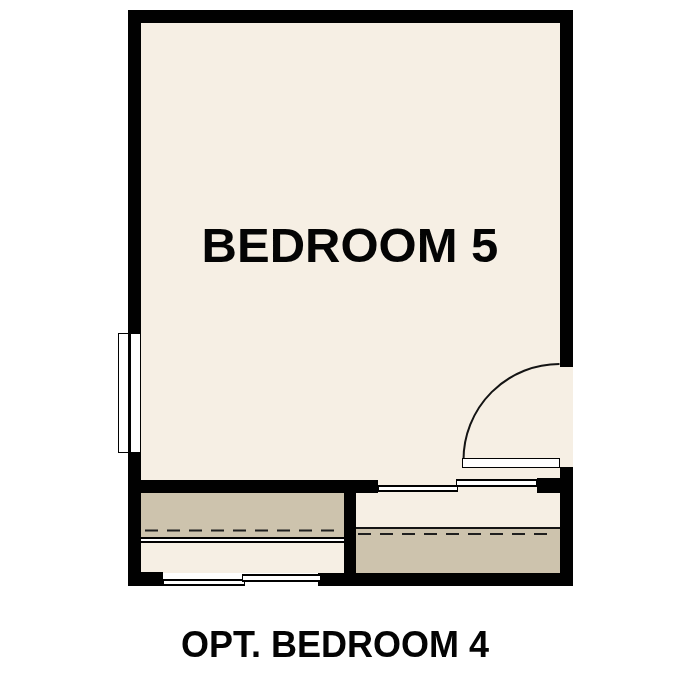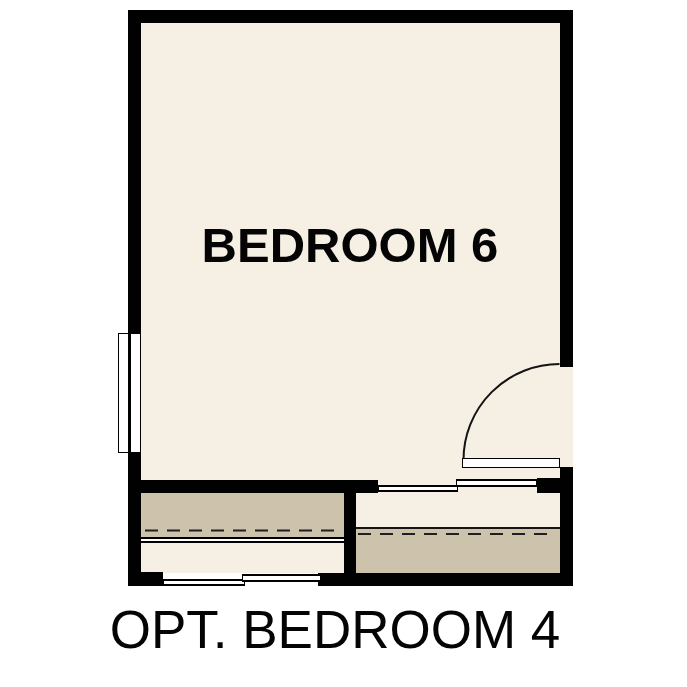--- a/index.html
+++ b/index.html
@@ -39,23 +39,23 @@
     border-top:2px solid var(--wall);
     border-bottom:2px solid var(--wall);
   }
   .room-label{
     left:130px;top:221px;width:440px;
     text-align:center;
     font-size:49px;font-weight:bold;line-height:1;
     color:#040404;letter-spacing:0px;white-space:nowrap;
   }
   .caption{
-    left:0px;top:603px;width:670px;
+    left:0px;top:627px;width:670px;
     text-align:center;
-    font-size:53px;font-weight:normal;line-height:1;
+    font-size:36px;font-weight:bold;line-height:1;
     color:#040404;white-space:nowrap;
   }
   svg{display:block;}
 </style>
 </head>
 <body>
 
 <div class="canvas">
 
   <div class="abs floor" style="left:128px;top:10px;width:445px;height:563px;"></div>
@@ -87,16 +87,16 @@
 
   <svg class="abs" style="left:0;top:0;" width="687" height="687" viewBox="0 0 687 687">
     <path d="M 463.5 460 A 96 96 0 0 1 559.5 364" fill="none" stroke="#141414" stroke-width="2"></path>
     <line x1="356" y1="528" x2="560" y2="528" stroke="#141414" stroke-width="2"></line>
     <line x1="145" y1="530.5" x2="341" y2="530.5" stroke="#1f1f1f" stroke-width="2.2" stroke-dasharray="13 9"></line>
     <line x1="358" y1="534" x2="556" y2="534" stroke="#1f1f1f" stroke-width="2.2" stroke-dasharray="13 9"></line>
   </svg>
 
   <div class="abs doorleaf" style="left:462px;top:458px;width:98px;height:9.5px;"></div>
 
-  <div class="abs room-label">BEDROOM 6</div>
+  <div class="abs room-label">BEDROOM 5</div>
   <div class="abs caption">OPT. BEDROOM 4</div>
 
 </div>
 
 </body></html>

